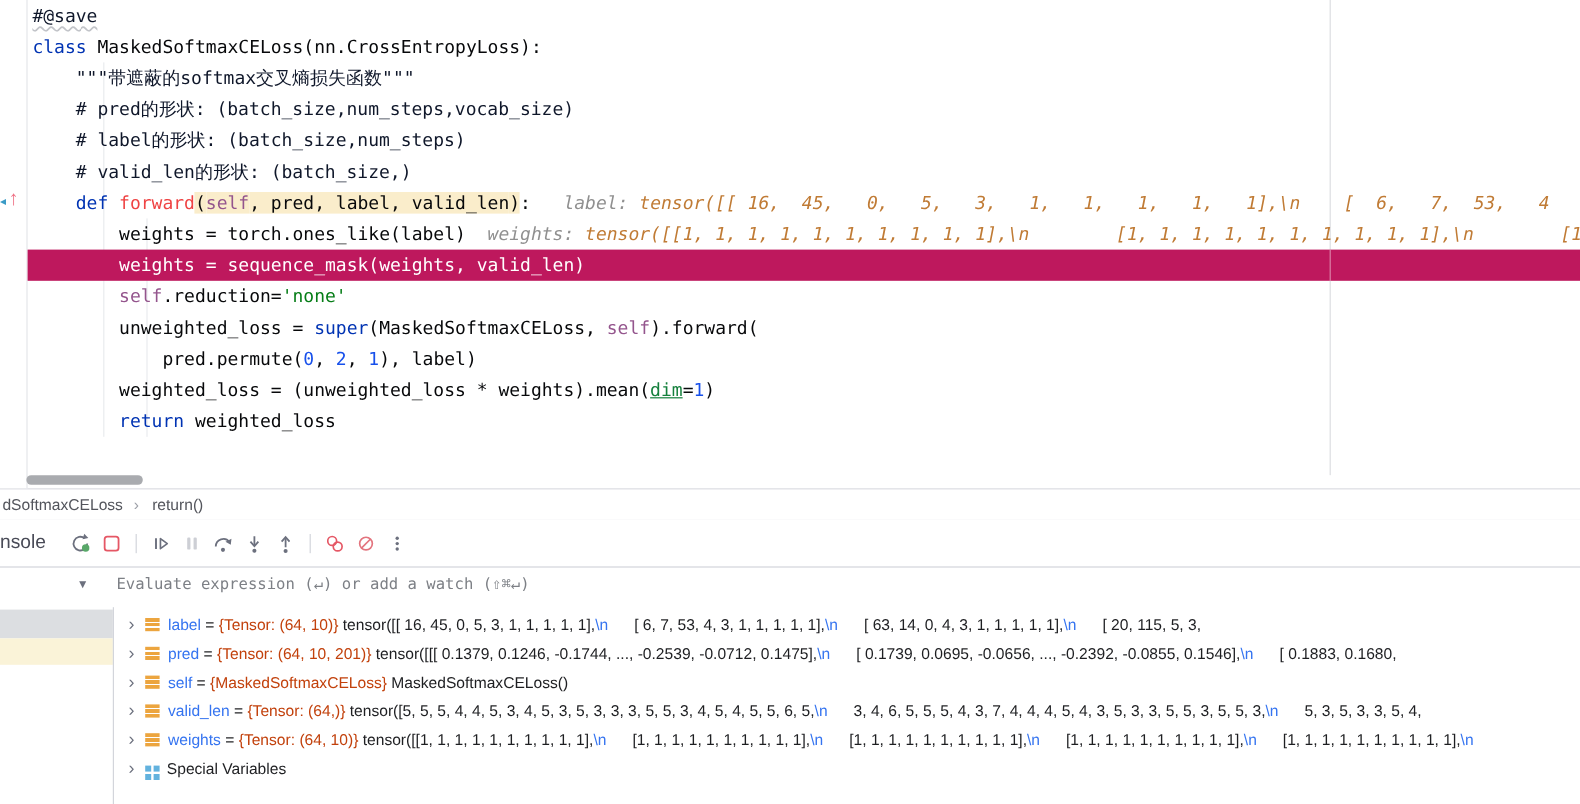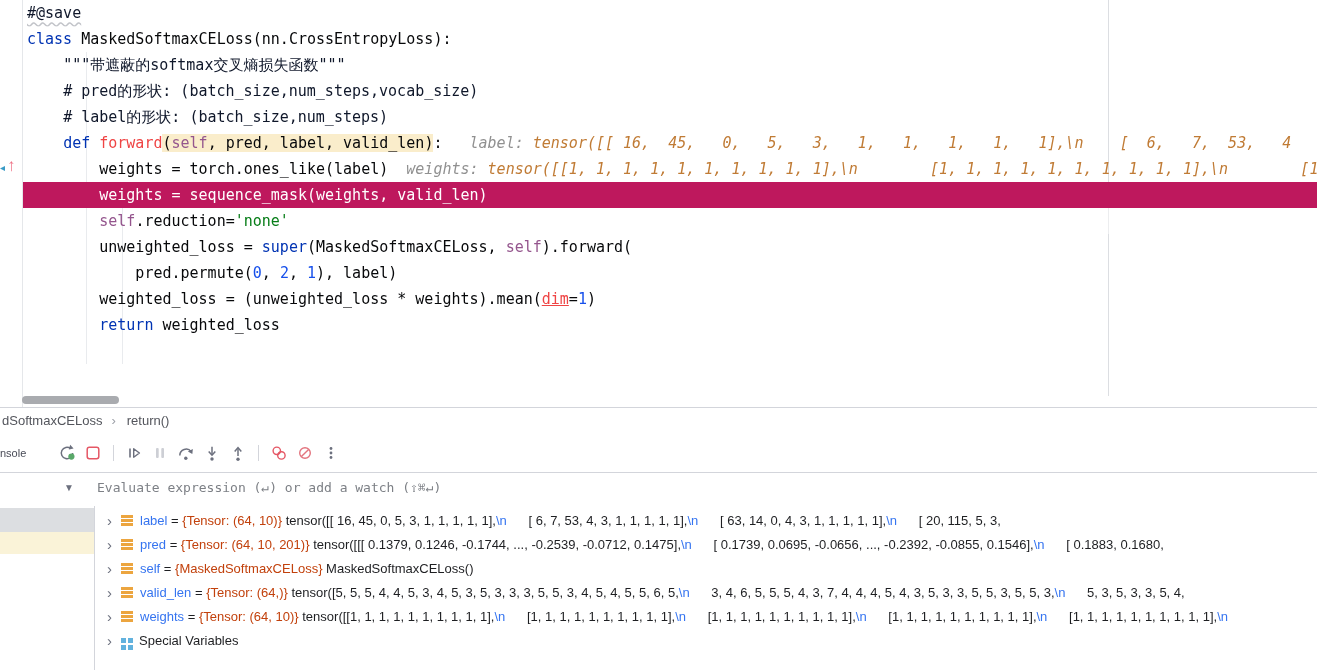--- a/index.html
+++ b/index.html
@@ -22,40 +22,40 @@
   .cline{height:26px;line-height:26px;white-space:pre;font-family:"DejaVu Sans Mono",monospace;
          font-size:15px;padding-left:4px;color:#07080a;}
   .cline.exec{background:#be185d;}
   .cline.exec span{color:#ffffff !important;font-style:normal !important;}
   .tk-plain{color:#07080a;}
   .tk-kw{color:#0033b3;}
   .tk-fndecl{color:#ef4444;}
   .tk-self{color:#94558d;}
   .tk-str{color:#067d17;}
   .tk-num{color:#1750eb;}
-  .tk-kwarg{color:#ef4444;text-decoration:underline;}
+  .tk-kwarg{color:#15803d;text-decoration:underline;}
   .tk-comment,.tk-doc{color:#0f172a;}
   .tk-hintname{color:#909090;font-style:italic;}
   .tk-hintval{color:#c07b35;font-style:italic;}
   .bg-hl{background:#faedcb;}
   .sq{text-decoration:underline wavy #c2c4c9;text-underline-offset:3px;}
   .hscroll{position:absolute;left:22px;top:396px;width:97px;height:8px;border-radius:4px;
            background:#a9abaf;z-index:5;}
 
   
   .breadcrumb{position:absolute;left:0;top:408px;width:1317px;height:25px;background:#fff;
               border-bottom:1px solid #ebecf0;display:flex;align-items:center;
               font-size:13px;color:#53555c;}
   .breadcrumb .crumb{padding-left:2px;}
   .breadcrumb .sep{color:#9da0a8;padding:0 9px;font-size:13px;}
 
   
   .toolbar{position:absolute;left:0;top:433px;width:1317px;height:39px;background:#fff;
            display:flex;align-items:center;}
-  .tab-label{font-size:11px;color:#494b57;margin-left:0;width:36px;}
+  .tab-label{font-size:16px;color:#494b57;margin-left:0;width:36px;}
   .tb-btn{width:26px;height:26px;display:flex;align-items:center;justify-content:center;border-radius:4px;}
   .tb-sep{width:1px;height:16px;background:#d3d5db;margin:0 7px;}
 
   
   .bottom{position:absolute;left:0;top:472px;width:1317px;height:198px;background:#fff;
           border-top:1px solid #d3d5db;}
   .eval-caret{position:absolute;left:64px;top:9px;font-size:10px;color:#6c707e;}
   .eval-text{position:absolute;left:97px;top:7px;font-family:"DejaVu Sans Mono",monospace;
              font-size:13px;color:#7d8086;white-space:pre;}
   .frame-row1{position:absolute;left:0;top:35px;width:94px;height:24px;background:#dcdee1;}
@@ -84,20 +84,21 @@
   <div class="indent-guide" style="left:86px;top:52px;height:312px;"></div>
   <div class="indent-guide" style="left:122px;top:182px;height:182px;"></div>
   <div class="margin-guide"></div>
   <div class="exec-gutter"></div>
   <div class="code" id="code-lines">
       <div class="cline"><span class="tk-comment sq">#@save</span></div>
       <div class="cline"><span class="tk-kw">class </span><span class="tk-plain">MaskedSoftmaxCELoss(nn.CrossEntropyLoss):</span></div>
       <div class="cline"><span class="tk-plain">    </span><span class="tk-doc">"""带遮蔽的softmax交叉熵损失函数"""</span></div>
       <div class="cline"><span class="tk-plain">    </span><span class="tk-comment"># pred的形状: (batch_size,num_steps,vocab_size)</span></div>
       <div class="cline"><span class="tk-plain">    </span><span class="tk-comment"># label的形状: (batch_size,num_steps)</span></div>
+      <div class="cline"><span class="tk-plain">    </span><span class="tk-comment"># valid_len的形状: (batch_size,)</span></div>
       <div class="cline"><span class="tk-plain">    </span><span class="tk-kw">def </span><span class="tk-fndecl">forward</span><span class="tk-plain bg-hl">(</span><span class="tk-self bg-hl">self</span><span class="tk-plain bg-hl">, pred, label, valid_len</span><span class="tk-plain bg-hl">)</span><span class="tk-plain">:</span><span class="tk-plain">   </span><span class="tk-hintname">label: </span><span class="tk-hintval">tensor([[ 16,  45,   0,   5,   3,   1,   1,   1,   1,   1],\n    [  6,   7,  53,   4</span></div>
       <div class="cline"><span class="tk-plain">        weights = torch.ones_like(label)</span><span class="tk-plain">  </span><span class="tk-hintname">weights: </span><span class="tk-hintval">tensor([[1, 1, 1, 1, 1, 1, 1, 1, 1, 1],\n        [1, 1, 1, 1, 1, 1, 1, 1, 1, 1],\n        [1</span></div>
       <div class="cline exec"><span class="tk-plain">        weights = sequence_mask(weights, valid_len)</span></div>
       <div class="cline"><span class="tk-plain">        </span><span class="tk-self">self</span><span class="tk-plain">.reduction=</span><span class="tk-str">'none'</span></div>
       <div class="cline"><span class="tk-plain">        unweighted_loss = </span><span class="tk-kw">super</span><span class="tk-plain">(MaskedSoftmaxCELoss, </span><span class="tk-self">self</span><span class="tk-plain">).forward(</span></div>
       <div class="cline"><span class="tk-plain">            pred.permute(</span><span class="tk-num">0</span><span class="tk-plain">, </span><span class="tk-num">2</span><span class="tk-plain">, </span><span class="tk-num">1</span><span class="tk-plain">), label)</span></div>
       <div class="cline"><span class="tk-plain">        weighted_loss = (unweighted_loss * weights).mean(</span><span class="tk-kwarg">dim</span><span class="tk-plain">=</span><span class="tk-num">1</span><span class="tk-plain">)</span></div>
       <div class="cline"><span class="tk-plain">        </span><span class="tk-kw">return </span><span class="tk-plain">weighted_loss</span></div>
     </div>
   <div class="margin-guide-onblue"></div>

